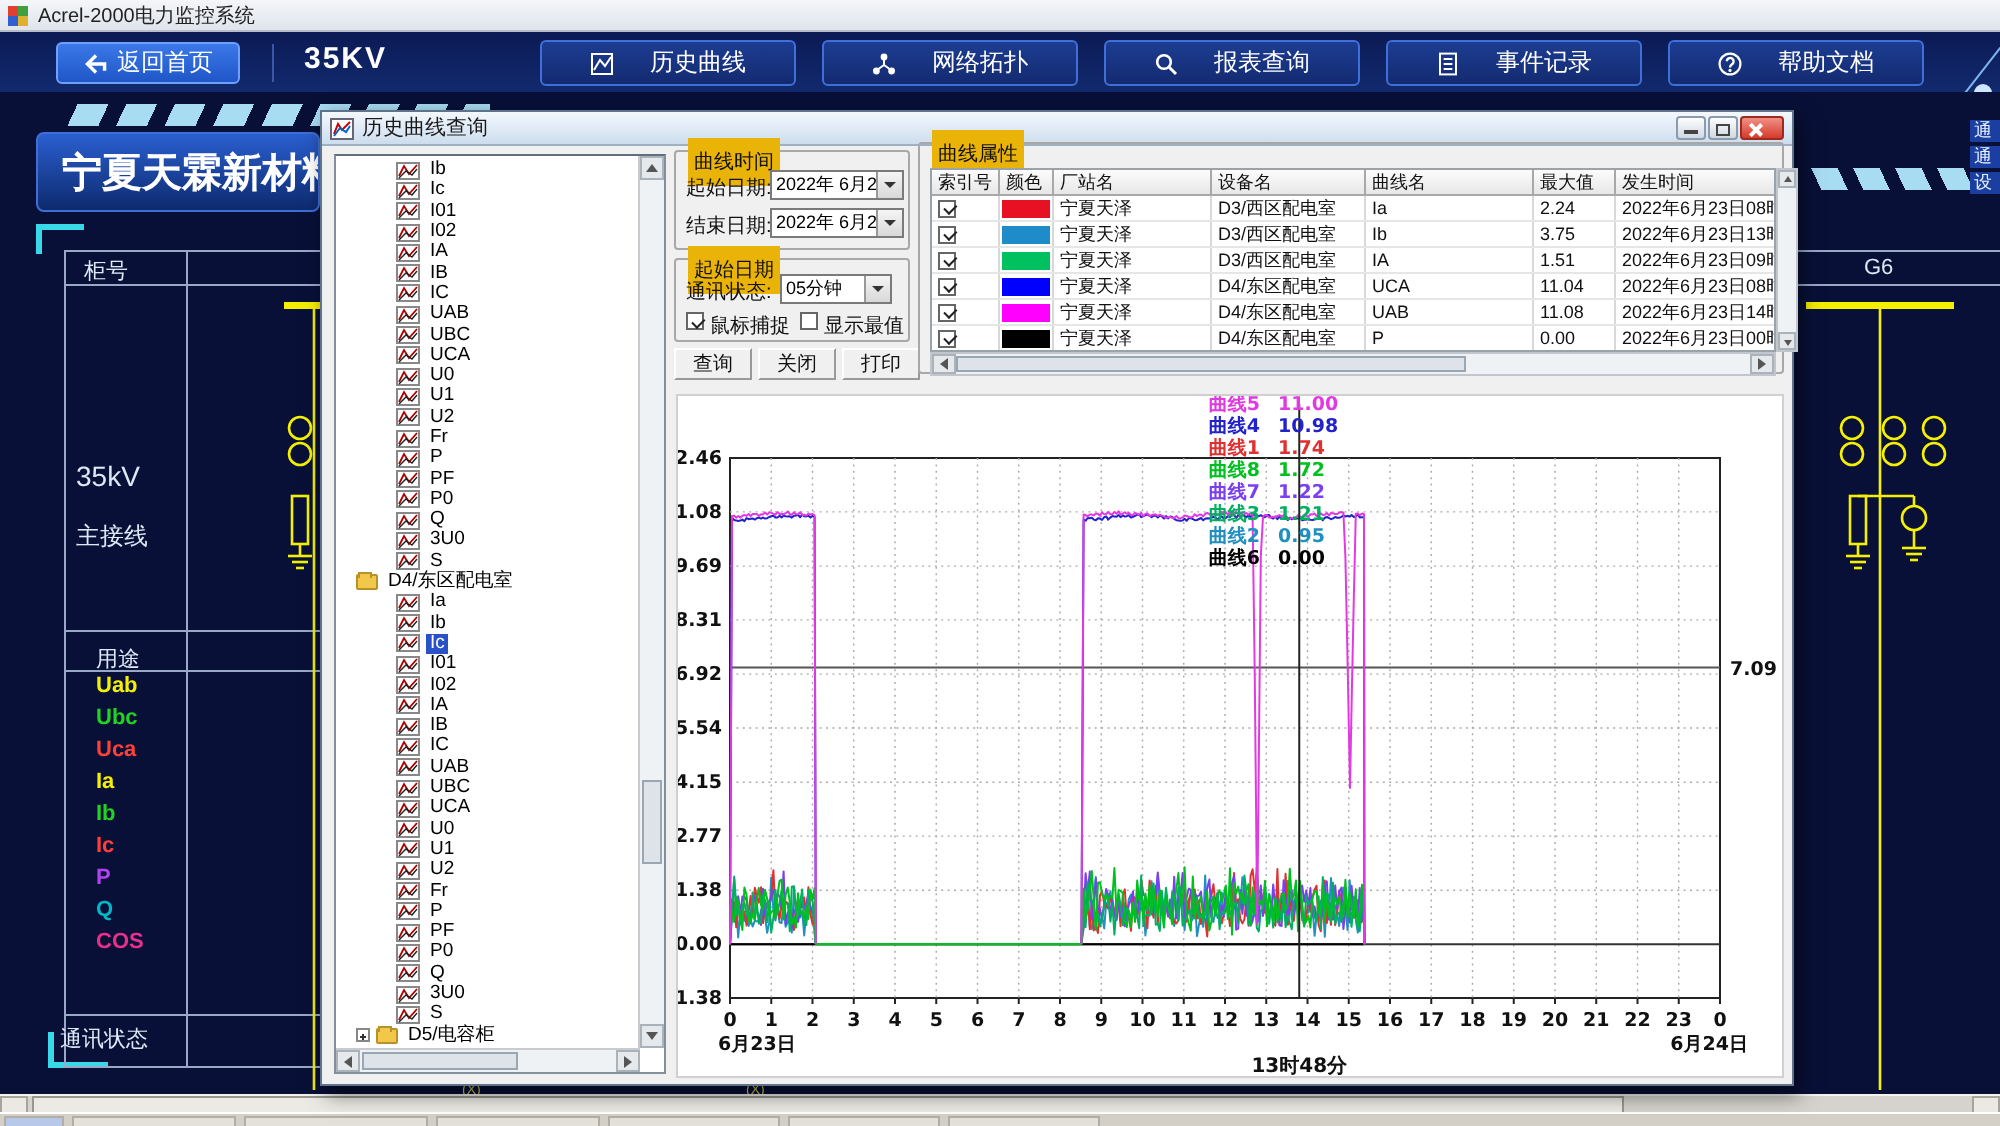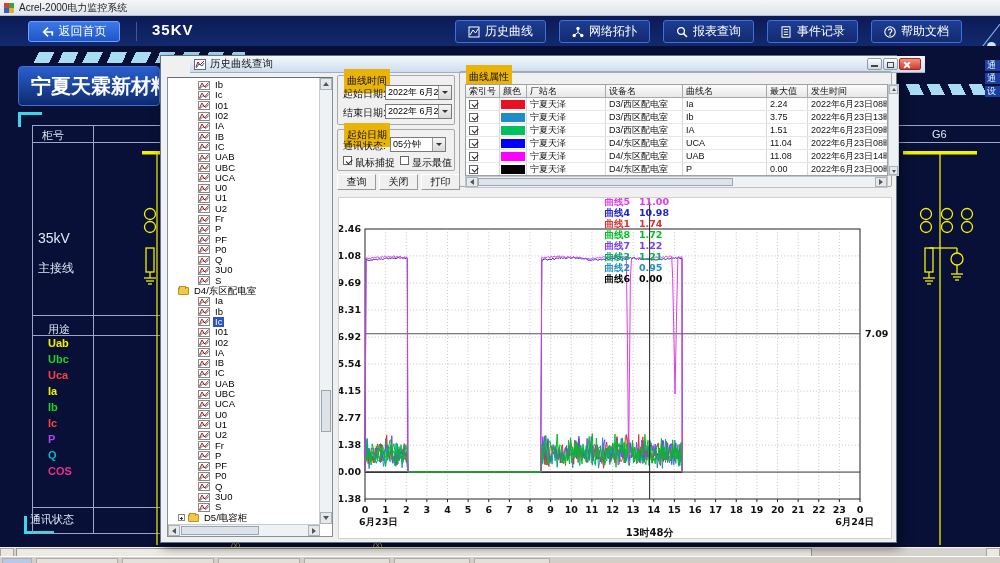--- a/index.html
+++ b/index.html
@@ -11,21 +11,21 @@
   .app-icon{width:10px;height:10px;display:grid;grid-template-columns:5px 5px;grid-template-rows:5px 5px;margin-right:5px;}
   .app-icon i{display:block;}
   .win-title{font-size:10px;color:#222;}
 
   
   .app-header{position:absolute;left:0;top:16px;width:1000px;height:30px;background:linear-gradient(#0c1a55,#122a6e);display:flex;align-items:center;}
   .back-btn{position:absolute;left:28px;top:5px;width:92px;height:21px;background:linear-gradient(#3b78e8,#1f56c8);border:1px solid #6fa0ff;border-radius:3px;color:#fff;font-size:12px;display:flex;align-items:center;justify-content:center;gap:5px;cursor:pointer;}
   .hdr-divider{position:absolute;left:136px;top:6px;width:1px;height:19px;background:#3d57a8;}
   .voltage{position:absolute;left:152px;top:5px;color:#fff;font-size:15px;font-weight:bold;letter-spacing:1px;}
   .nav{position:absolute;right:38px;top:4px;display:flex;gap:13px;}
-  .nav-btn{height:23px;padding:0 12px;background:linear-gradient(#1d3d92,#132a70);border:1px solid #3f6fd8;border-radius:3px;color:#fff;font-size:12px;display:flex;align-items:center;gap:5px;cursor:pointer;white-space:nowrap;}
+  .nav-btn{height:23px;padding:0 24px;background:linear-gradient(#1d3d92,#132a70);border:1px solid #3f6fd8;border-radius:3px;color:#fff;font-size:12px;display:flex;align-items:center;gap:18px;cursor:pointer;white-space:nowrap;}
   .hdr-decor-line{position:absolute;right:8px;top:2px;width:1px;height:34px;background:#7fb6ef;transform:rotate(38deg);}
   .hdr-decor-dot{position:absolute;right:4px;top:26px;width:9px;height:9px;border-radius:50%;background:#cfe6ff;}
 
   
   .scada{position:absolute;left:0;top:46px;width:1000px;height:501px;background:#081038;}
   .stripes{position:absolute;height:11px;background:repeating-linear-gradient(115deg,transparent 0 8px,#a8dcf2 8px 22px);}
   .stripes.left{left:30px;top:6px;width:215px;}
   .stripes.right{left:903px;top:38px;width:85px;background:repeating-linear-gradient(65deg,transparent 0 7px,#a8dcf2 7px 19px);}
   .banner{position:absolute;left:18px;top:20px;width:142px;height:40px;background:linear-gradient(#2a5fd0,#0d2a6e);border:1px solid #3e6fd4;border-radius:4px;overflow:hidden;display:flex;align-items:center;padding-left:12px;}
   .banner span{color:#fff;font-size:20px;font-weight:bold;white-space:nowrap;}
@@ -41,21 +41,21 @@
 
   
   .main-hsb{position:absolute;left:0;top:547px;width:1000px;height:9px;background:#d6d3ce;border-top:1px solid #f4f2ee;}
   .main-hsb .arrow{position:absolute;top:0;width:14px;height:9px;background:#ece9e4;border:1px solid #a8a49c;}
   .main-hsb .thumb{position:absolute;left:16px;top:0;width:796px;height:9px;background:#eceae5;border:1px solid #9a968e;}
   .taskbar{position:absolute;left:0;top:556px;width:1000px;height:7px;background:#d4d0c8;border-top:1px solid #fff;}
   .tb-item{position:absolute;top:1px;height:6px;background:#e4e1da;border:1px solid #b2aea6;}
 
   
   .dialog{position:absolute;left:160px;top:55px;width:737px;height:488px;background:#f0f0f0;border:1px solid #5f738a;box-shadow:3px 4px 10px rgba(0,0,0,.55);}
-  .dlg-titlebar{position:absolute;left:0;top:0;width:100%;height:17px;background:linear-gradient(#f3f8fd,#cdddee);border-bottom:1px solid #9fb0c4;display:flex;align-items:center;padding-left:4px;gap:4px;margin-left:29px;}
+  .dlg-titlebar{position:absolute;left:0;top:0;width:100%;height:17px;background:linear-gradient(#f3f8fd,#cdddee);border-bottom:1px solid #9fb0c4;display:flex;align-items:center;padding-left:4px;gap:4px;}
   .dlg-title{font-size:10.5px;color:#1a1a1a;}
   .dlg-btns{position:absolute;right:4px;top:2px;display:flex;gap:1px;}
   .dlg-btn{width:15px;height:12px;background:linear-gradient(#fdfdfd,#cfd8e2);border:1px solid #8b9bad;border-radius:2px;position:relative;cursor:pointer;}
   .dlg-btn.close{width:22px;background:linear-gradient(#f09086,#d63a2a);border-color:#9c2b1e;}
   .glyph-min{position:absolute;left:3px;bottom:2px;width:7px;height:2px;background:#444;}
   .glyph-max{position:absolute;left:3px;top:2.5px;width:7px;height:6px;border:1.5px solid #444;}
   .glyph-x1,.glyph-x2{position:absolute;left:6px;top:1.5px;width:1.8px;height:8px;background:#fff;}
   .glyph-x1{transform:rotate(45deg);} .glyph-x2{transform:rotate(-45deg);}
 
   

